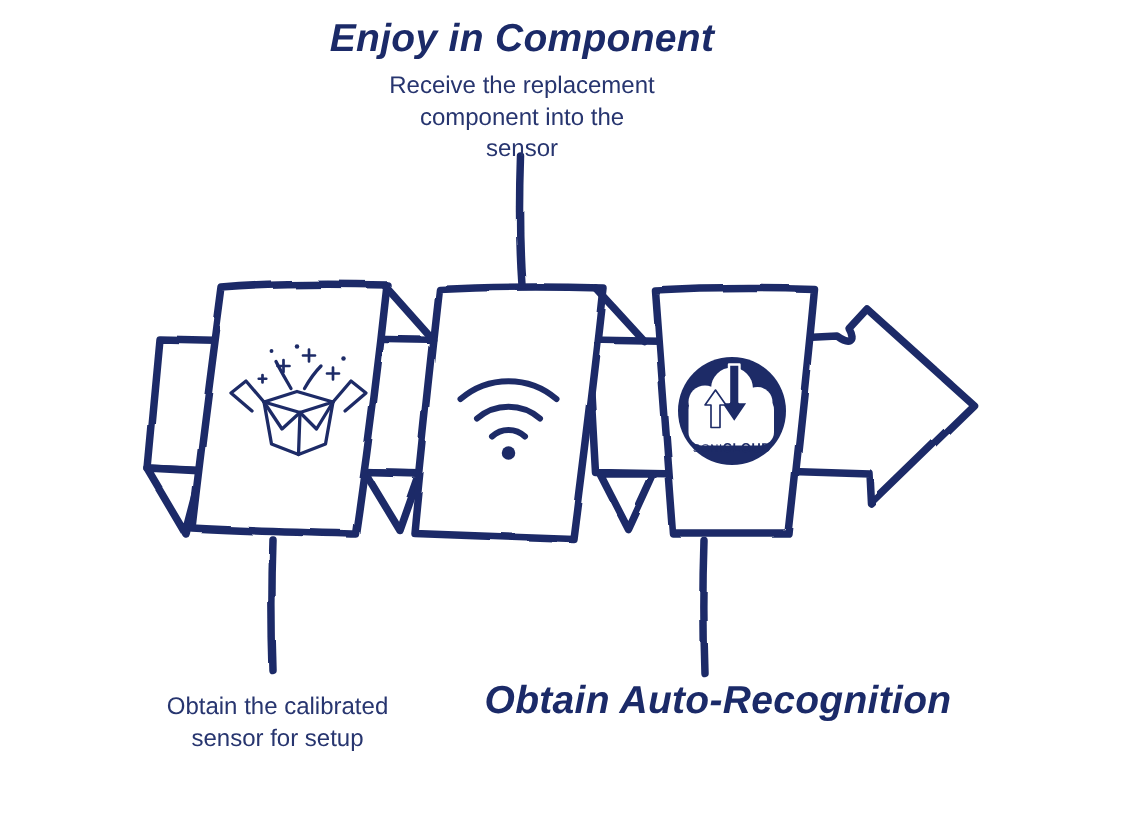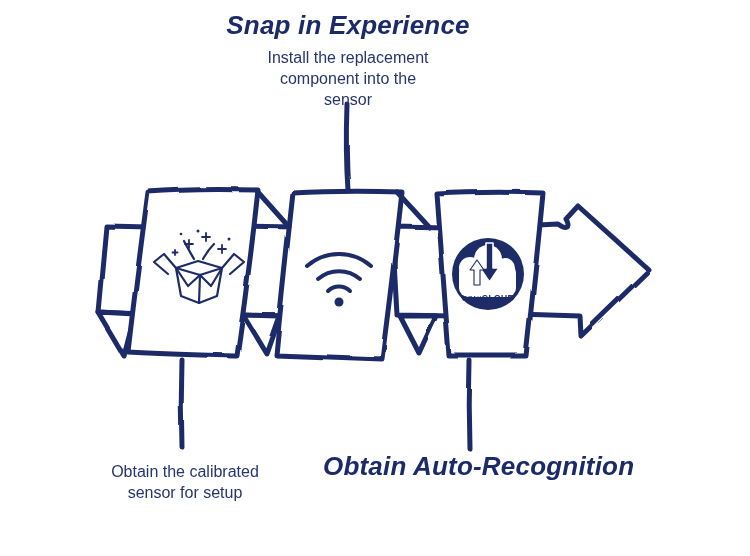--- a/index.html
+++ b/index.html
@@ -118,22 +118,22 @@
       </g>
 
       <path d="M 486 243 L 493 243 L 493 268 L 499 268 L 489.5 282 L 480 268 L 486 268 Z" fill="#1d2b67" stroke="#ffffff" stroke-width="1.6" stroke-linejoin="round"></path>
 
       <path d="M 477 260 L 484 270 L 480 270 L 480 285 L 474 285 L 474 270 L 470 270 Z" fill="#ffffff" stroke="#1d2b67" stroke-width="1.1" stroke-linejoin="round"></path>
       <text x="488" y="301" text-anchor="middle" fill="#1d2b67" font-family="Liberation Sans, sans-serif" letter-spacing="0.4"><tspan font-size="7.5">SONI</tspan><tspan font-size="8.5" font-weight="bold">CLOUD</tspan></text>
     </g>
   </svg>
 
   <div class="label label-top">
-    <h2>Snap in Experience</h2>
-    <p>Install the replacement
+    <h2>Enjoy in Component</h2>
+    <p>Receive the replacement
 component into the
 sensor</p>
   </div>
 
   <div class="label label-bottom-left">
     <p>Obtain the calibrated
 sensor for setup</p>
   </div>
 
   <div class="label label-bottom-right">

